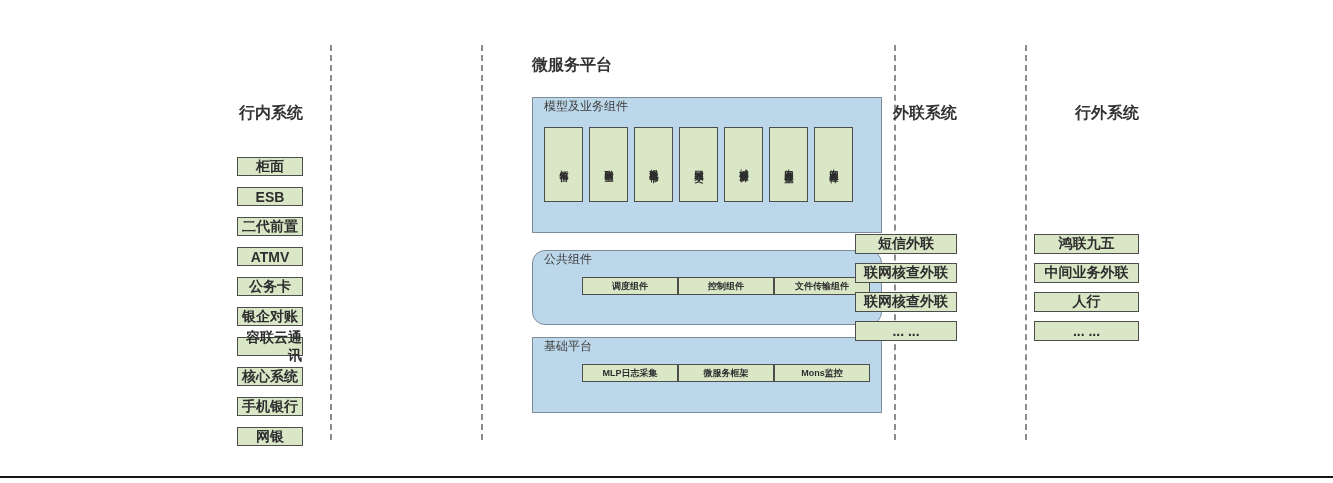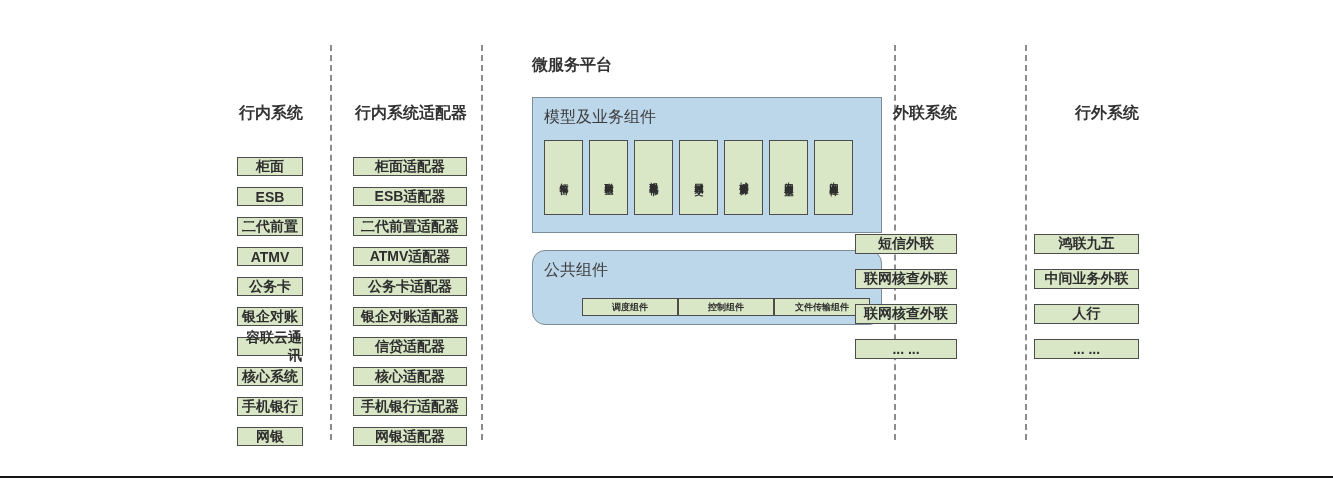--- a/index.html
+++ b/index.html
@@ -10,46 +10,46 @@
   .divider {
     position:absolute; top:45px; height:395px; width:0;
     border-left:2px dashed #8c8c8c;
   }
   .col { position:absolute; top:55px; text-align:right;margin-top:48px; }
   .col-title {
     font-size:16px; font-weight:bold; color:#333333;
     height:20px; line-height:20px; white-space:nowrap;
   }
   .stack { margin-top:34px; display:flex; flex-direction:column; gap:11px; }
-  .stack-ext { margin-top:111px; display:flex; flex-direction:column; gap:15px; }
+  .stack-ext { margin-top:111px; display:flex; flex-direction:column; gap:9px; }
   .box {
     box-sizing:border-box; width:100%; height:19px;
     background:#d9e7c7; border:1px solid #4d4d4d;
     font-size:14px; font-weight:bold; color:#2e2e2e;
     display:flex; align-items:center; justify-content:center;
   }
   .box-tall { height:20px; }
   .platform { position:absolute; left:532px; top:55px; width:350px; }
   .panel {
     box-sizing:border-box; background:#bdd7ea; border:1px solid #7d8c99;
     text-align:left; padding:0 11px; overflow:hidden;
   }
-  .panel-title { font-size:16px; color:#3c3c3c; padding-top:9px; }
+  .panel-title { font-size:12px; color:#3c3c3c; }
   .panel-model { margin-top:22px; height:136px; }
   .panel-common { margin-top:17px; height:75px;border-radius:13px; }
   .panel-base { margin-top:12px; height:76px; }
   .vrow { display:flex; gap:6px; margin-top:12px; }
   .vbox {
     box-sizing:border-box; width:39px; height:75px;
     background:#d9e7c7; border:1px solid #4d4d4d;
     writing-mode:vertical-rl; text-orientation:upright;
     font-size:9px; font-weight:bold; color:#2e2e2e; letter-spacing:1px;
     display:flex; align-items:center; justify-content:center;
   }
-  .hrow { display:flex; justify-content:flex-end; margin-top:17px;padding-left:38px; }
+  .hrow { display:flex; justify-content:flex-end; margin-top:9px;padding-left:38px; }
   .hbox {
     box-sizing:border-box; width:96px; height:18px;
     background:#d9e7c7; border:1px solid #4d4d4d;
     font-size:9px; font-weight:bold; color:#2e2e2e;
     display:flex; align-items:center; justify-content:center;
   }
   .bottom-rule {
     position:absolute; left:0; top:476px; width:1333px; height:2px; background:#141414;
   }
 </style>
@@ -72,35 +72,20 @@
       <div class="box">ATMV</div>
       <div class="box">公务卡</div>
       <div class="box">银企对账</div>
       <div class="box">容联云通讯</div>
       <div class="box">核心系统</div>
       <div class="box">手机银行</div>
       <div class="box">网银</div>
     </div>
   </div>
 
-  <div class="col" style="left:353px; width:114px">
-    <div class="col-title">行内系统适配器</div>
-    <div class="stack">
-      <div class="box">柜面适配器</div>
-      <div class="box">ESB适配器</div>
-      <div class="box">二代前置适配器</div>
-      <div class="box">ATMV适配器</div>
-      <div class="box">公务卡适配器</div>
-      <div class="box">银企对账适配器</div>
-      <div class="box">信贷适配器</div>
-      <div class="box">核心适配器</div>
-      <div class="box">手机银行适配器</div>
-      <div class="box">网银适配器</div>
-    </div>
-  </div>
 
   <div class="platform">
     <div class="col-title">微服务平台</div>
 
     <div class="panel panel-model">
       <div class="panel-title">模型及业务组件</div>
       <div class="vrow">
         <div class="vbox">短信平台</div>
         <div class="vbox">联网核查</div>
         <div class="vbox">银联及银行卡</div>
@@ -113,20 +98,28 @@
 
     <div class="panel panel-common">
       <div class="panel-title">公共组件</div>
       <div class="hrow">
         <div class="hbox">调度组件</div>
         <div class="hbox">控制组件</div>
         <div class="hbox">文件传输组件</div>
       </div>
     </div>
 
+    <div class="panel panel-base">
+      <div class="panel-title">基础平台</div>
+      <div class="hrow">
+        <div class="hbox">MLP日志采集</div>
+        <div class="hbox">微服务框架</div>
+        <div class="hbox">Mons监控</div>
+      </div>
+    </div>
   </div>
 
   <div class="col" style="left:855px; width:102px">
     <div class="col-title">外联系统</div>
     <div class="stack-ext">
       <div class="box box-tall">短信外联</div>
       <div class="box box-tall">联网核查外联</div>
       <div class="box box-tall">联网核查外联</div>
       <div class="box box-tall">... ...</div>
     </div>

